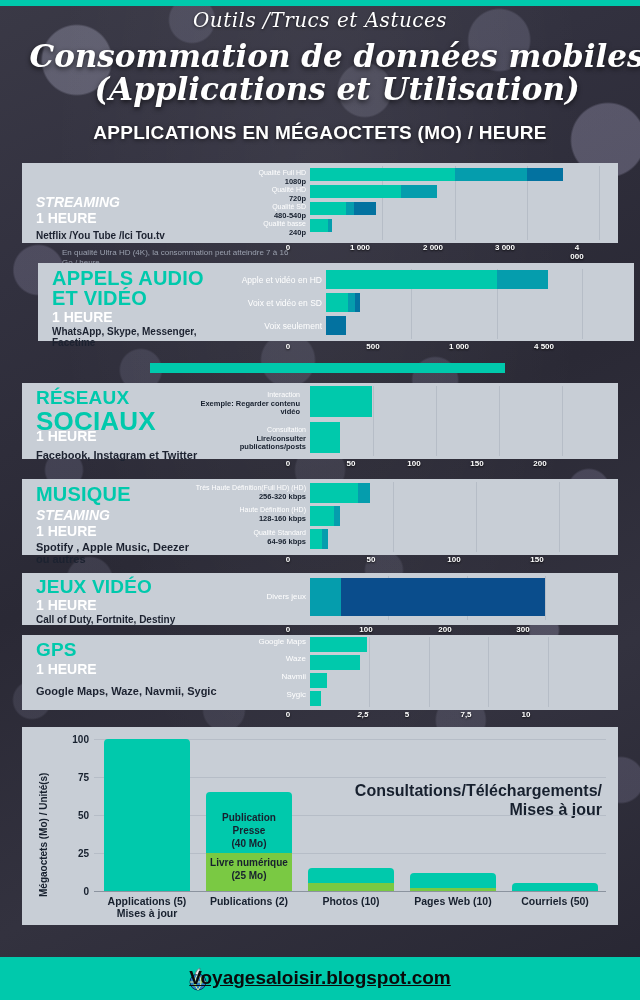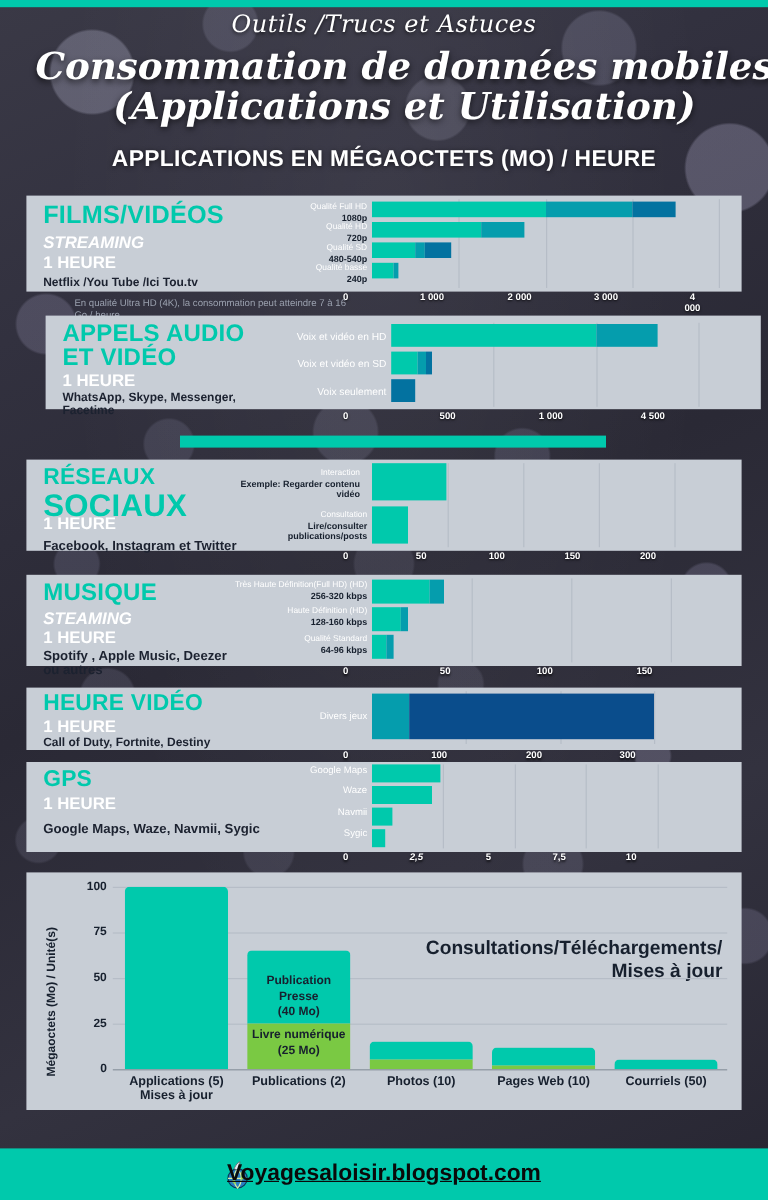--- a/index.html
+++ b/index.html
@@ -91,21 +91,20 @@
 
 <div class="hdr-bar"></div>
 <div class="kicker">Outils /Trucs et Astuces</div>
 <div class="title">
   <div>Consommation de données mobiles</div>
   <div>(Applications et Utilisation)</div>
 </div>
 <div class="subtitle">APPLICATIONS EN MÉGAOCTETS (MO) / HEURE</div>
 
 <div class="panel" style="left:22px;top:163px;width:596px;height:80px;">
-  <div class="cat" style="left:14px;top:5px;font-size:21px;">FILMS/VIDÉOS</div>
   <div class="cat-sub" style="left:14px;top:31px;font-size:14px;font-style:italic;">STREAMING</div>
   <div class="cat-sub" style="left:14px;top:47px;font-size:14px;">1 HEURE</div>
   <div class="cat-apps" style="left:14px;top:67px;font-size:10px;">Netflix /You Tube /Ici Tou.tv</div>
 
   <div class="rlabel" style="left:180px;top:6px;width:104px;">
     <span>Qualité Full HD</span><b>1080p</b></div>
   <div class="rlabel" style="left:180px;top:23px;width:104px;">
     <span>Qualité HD</span><b>720p</b></div>
   <div class="rlabel" style="left:180px;top:40px;width:104px;">
     <span>Qualité SD</span><b>480-540p</b></div>
@@ -149,21 +148,21 @@
 </div>
 
 <div class="panel" style="left:22px;top:263px;width:596px;height:78px;margin-left:16px;">
   <div class="cat" style="left:14px;top:4px;font-size:20px;">APPELS AUDIO</div>
   <div class="cat" style="left:14px;top:24px;font-size:20px;">ET VIDÉO</div>
   <div class="cat-sub" style="left:14px;top:46px;font-size:14px;">1 HEURE</div>
   <div class="cat-apps" style="left:14px;top:63px;font-size:10px;">WhatsApp, Skype, Messenger,</div>
   <div class="cat-apps" style="left:14px;top:74px;font-size:10px;">Facetime</div>
 
   <div class="rlabel" style="left:140px;top:13px;width:144px;font-size:8.5px;">
-    <span>Voix et vidéo en HD</span></div>
+    <span>Apple et vidéo en HD</span></div>
   <div class="rlabel" style="left:140px;top:36px;width:144px;font-size:8.5px;">
     <span>Voix et vidéo en SD</span></div>
   <div class="rlabel" style="left:140px;top:59px;width:144px;font-size:8.5px;">
     <span>Voix seulement</span></div>
 
   <div class="plot" style="left:288px;top:6px;width:290px;height:70px;">
     <div class="grid" style="left:85px;"></div>
       <div class="grid" style="left:171px;"></div>
       <div class="grid" style="left:256px;"></div>
     <div style="position:absolute;left:0;top:1px;width:100%;height:19px;">
@@ -254,21 +253,21 @@
   </div>
 </div>
 <div style="position:absolute;left:288px;top:555px;width:290px;height:12px;">
   <div class="tick" style="left:0;">0</div>
   <div class="tick" style="left:83px;">50</div>
   <div class="tick" style="left:166px;">100</div>
   <div class="tick" style="left:249px;">150</div>
 </div>
 
 <div class="panel" style="left:22px;top:573px;width:596px;height:52px;">
-  <div class="cat" style="left:14px;top:3px;font-size:19px;">HEURE VIDÉO</div>
+  <div class="cat" style="left:14px;top:3px;font-size:19px;">JEUX VIDÉO</div>
   <div class="cat-sub" style="left:14px;top:24px;font-size:14px;">1 HEURE</div>
   <div class="cat-apps" style="left:14px;top:41px;font-size:10px;">Call of Duty, Fortnite, Destiny</div>
 
   <div class="rlabel" style="left:180px;top:20px;width:104px;font-size:8px;">
     <span>Divers jeux</span></div>
 
   <div class="plot" style="left:288px;top:3px;width:290px;height:44px;">
     <div class="grid" style="left:78px;"></div>
       <div class="grid" style="left:157px;"></div>
       <div class="grid" style="left:235px;"></div>
@@ -313,21 +312,21 @@
     <div style="position:absolute;left:0;top:36px;width:100%;height:15px;">
       <div class="bar" style="left:0;width:17px;background:#00c9ac;"></div>
       </div>
     <div style="position:absolute;left:0;top:54px;width:100%;height:15px;">
       <div class="bar" style="left:0;width:11px;background:#00c9ac;"></div>
       </div>
   </div>
 </div>
 <div style="position:absolute;left:288px;top:710px;width:290px;height:12px;">
   <div class="tick" style="left:0;">0</div>
-  <div class="tick" style="left:59px;font-style:italic;">2,5</div>
+  <div class="tick" style="left:75px;font-style:italic;">2,5</div>
   <div class="tick" style="left:119px;">5</div>
   <div class="tick" style="left:178px;">7,5</div>
   <div class="tick" style="left:238px;">10</div>
 </div>
 
 <div id="colchart">
   <div class="cc-title">
     <div>Consultations/Téléchargements/</div>
     <div>Mises à jour</div>
   </div>

